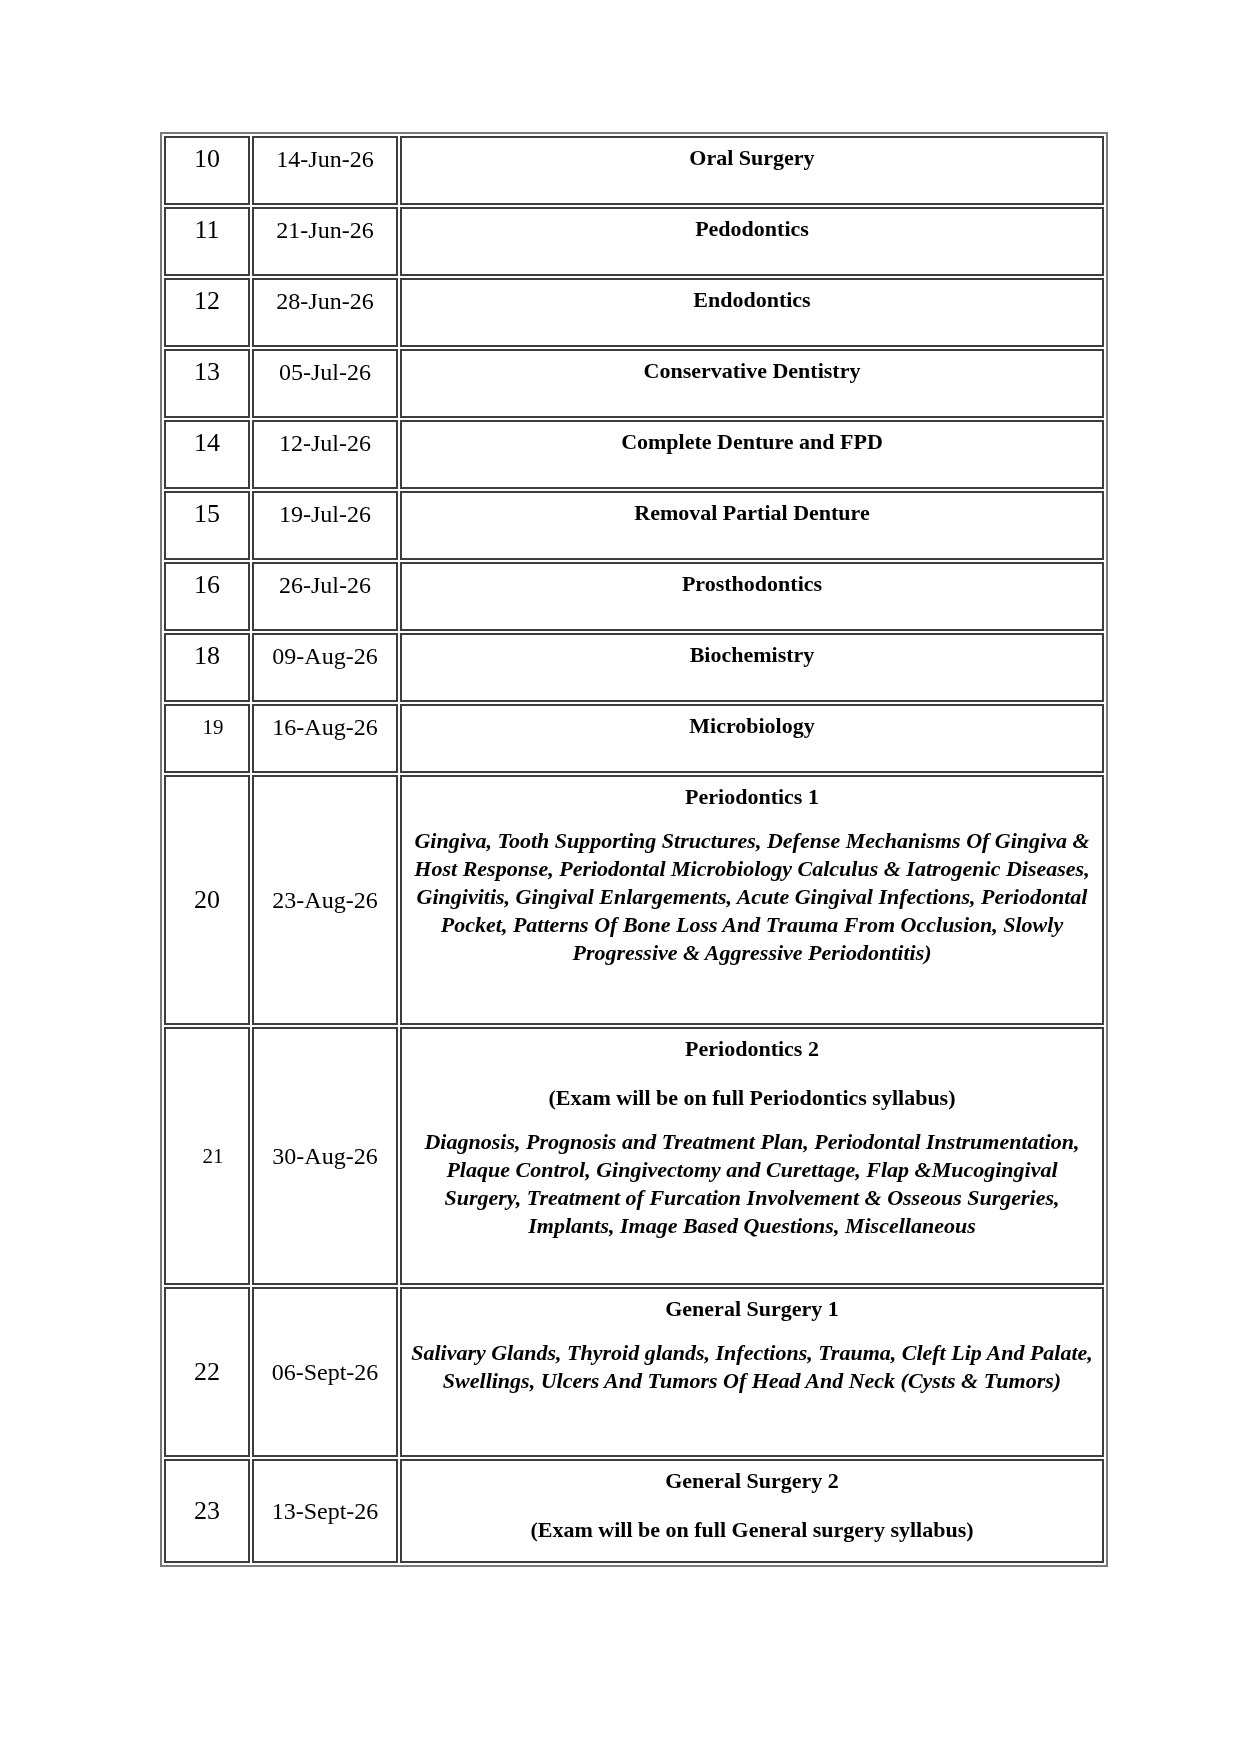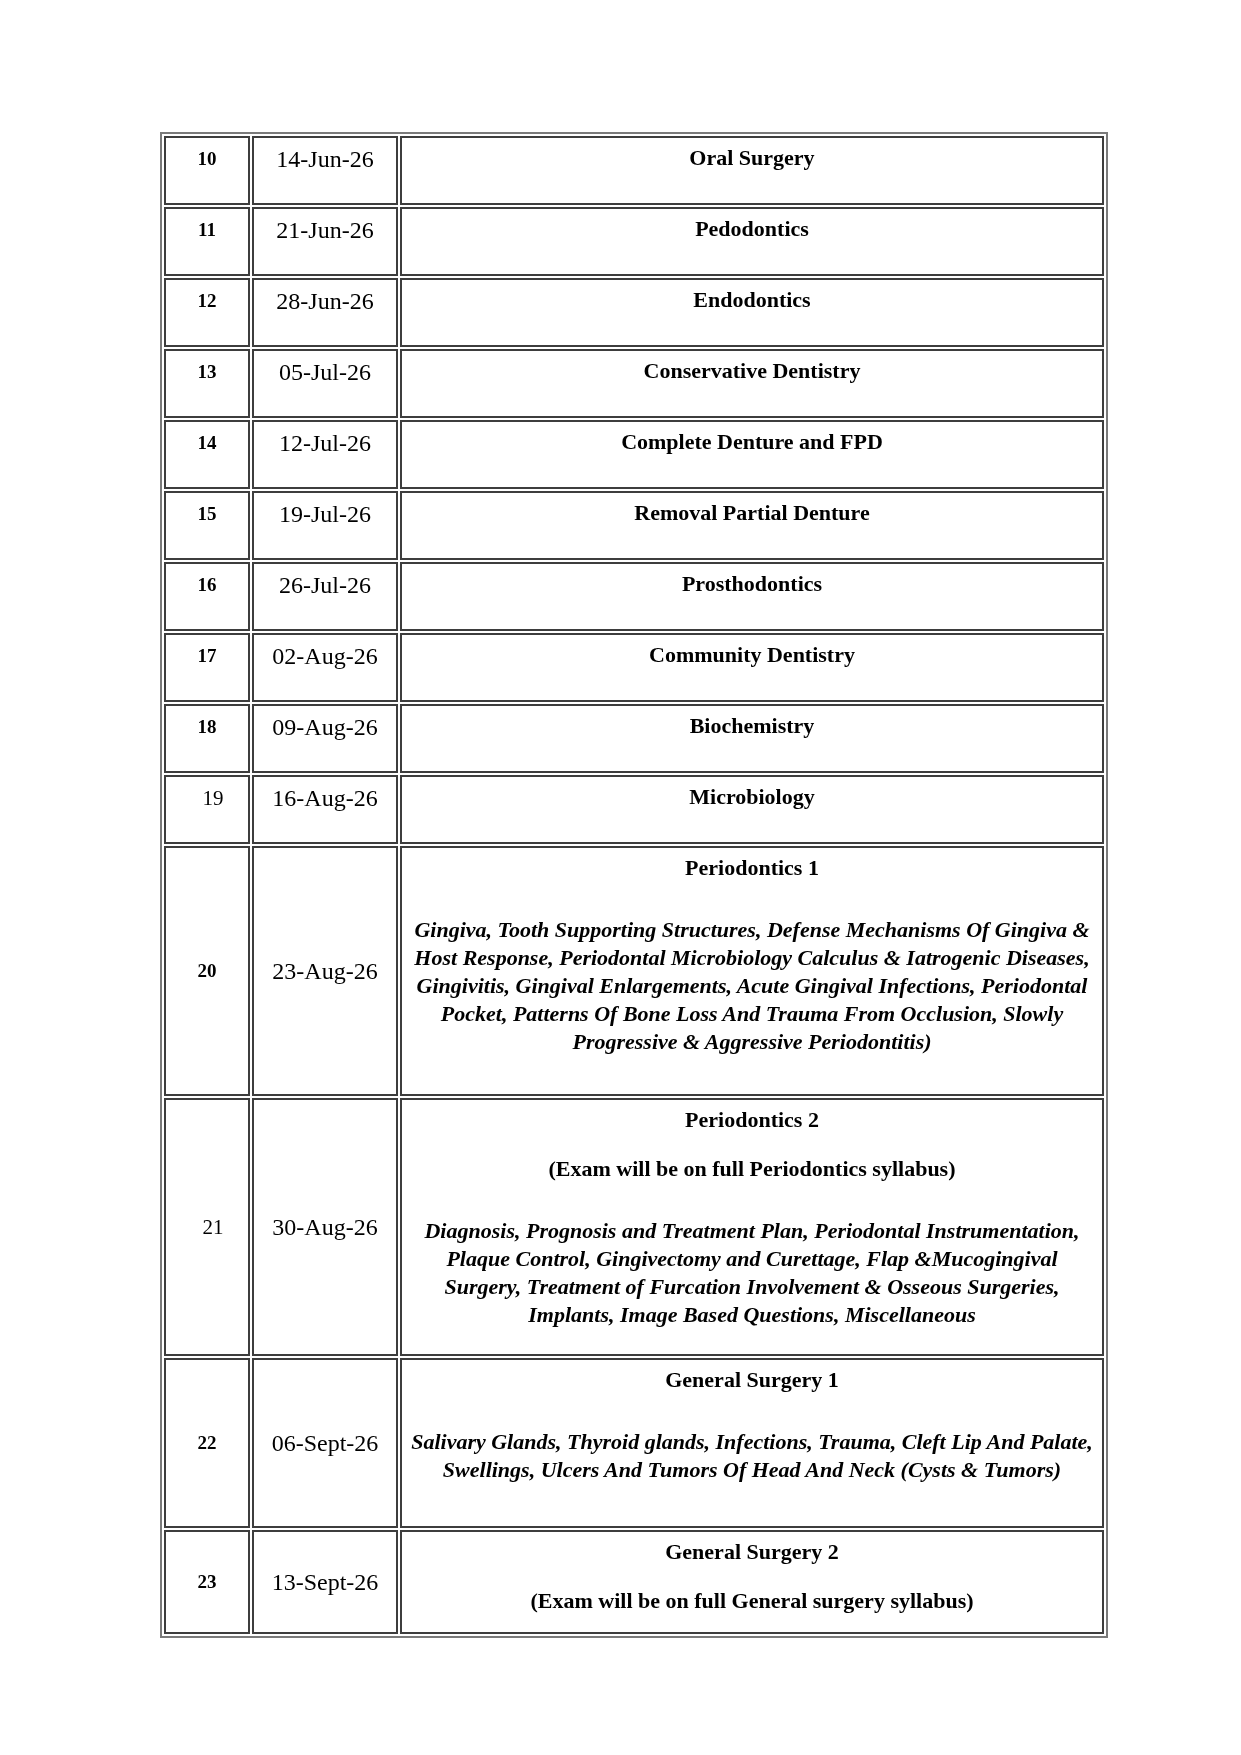--- a/index.html
+++ b/index.html
@@ -30,28 +30,28 @@
 
   .r-simple td{height:57px;}
   .r-20 td{height:246px;}
   .r-21 td{height:254px;}
   .r-22 td{height:166px;}
   .r-23 td{height:100px;}
 
   td.topcell{padding-top:8px;}
   td.mid{vertical-align:middle;padding-top:0;}
 
-  .num{font-size:19px;font-weight:bold;line-height:26px;}
+  .num{font-size:26px;font-weight:normal;line-height:26px;}
   .num.plain{font-weight:normal;font-size:21px;padding-left:12px;}
   .date{font-size:24px;line-height:26px;}
 
   .subj-wrap{padding:6px 6px 0 6px;font-weight:bold;}
   .title{font-size:22px;line-height:28px;}
   .note{font-size:22px;line-height:28px;margin-top:21px;}
-  .desc{font-size:22px;line-height:28px;margin-top:34px;font-style:italic;}
+  .desc{font-size:22px;line-height:28px;margin-top:16px;font-style:italic;}
 </style>
 </head>
 <body>
 
 <div class="page">
   <table class="schedule">
     <tbody>
       <tr class="r-simple">
         <td class="c-num topcell">
             <div class="num">10</div>
@@ -138,33 +138,20 @@
             <div class="date">26-Jul-26</div>
           </td>
         <td class="c-subj">
             <div class="subj-wrap">
               <div class="title">Prosthodontics</div>
             </div>
           </td>
       </tr>
       <tr class="r-simple">
         <td class="c-num topcell">
-            <div class="num">17</div>
-          </td>
-        <td class="c-date topcell">
-            <div class="date">02-Aug-26</div>
-          </td>
-        <td class="c-subj">
-            <div class="subj-wrap">
-              <div class="title">Community Dentistry</div>
-            </div>
-          </td>
-      </tr>
-      <tr class="r-simple">
-        <td class="c-num topcell">
             <div class="num">18</div>
           </td>
         <td class="c-date topcell">
             <div class="date">09-Aug-26</div>
           </td>
         <td class="c-subj">
             <div class="subj-wrap">
               <div class="title">Biochemistry</div>
             </div>
           </td>

